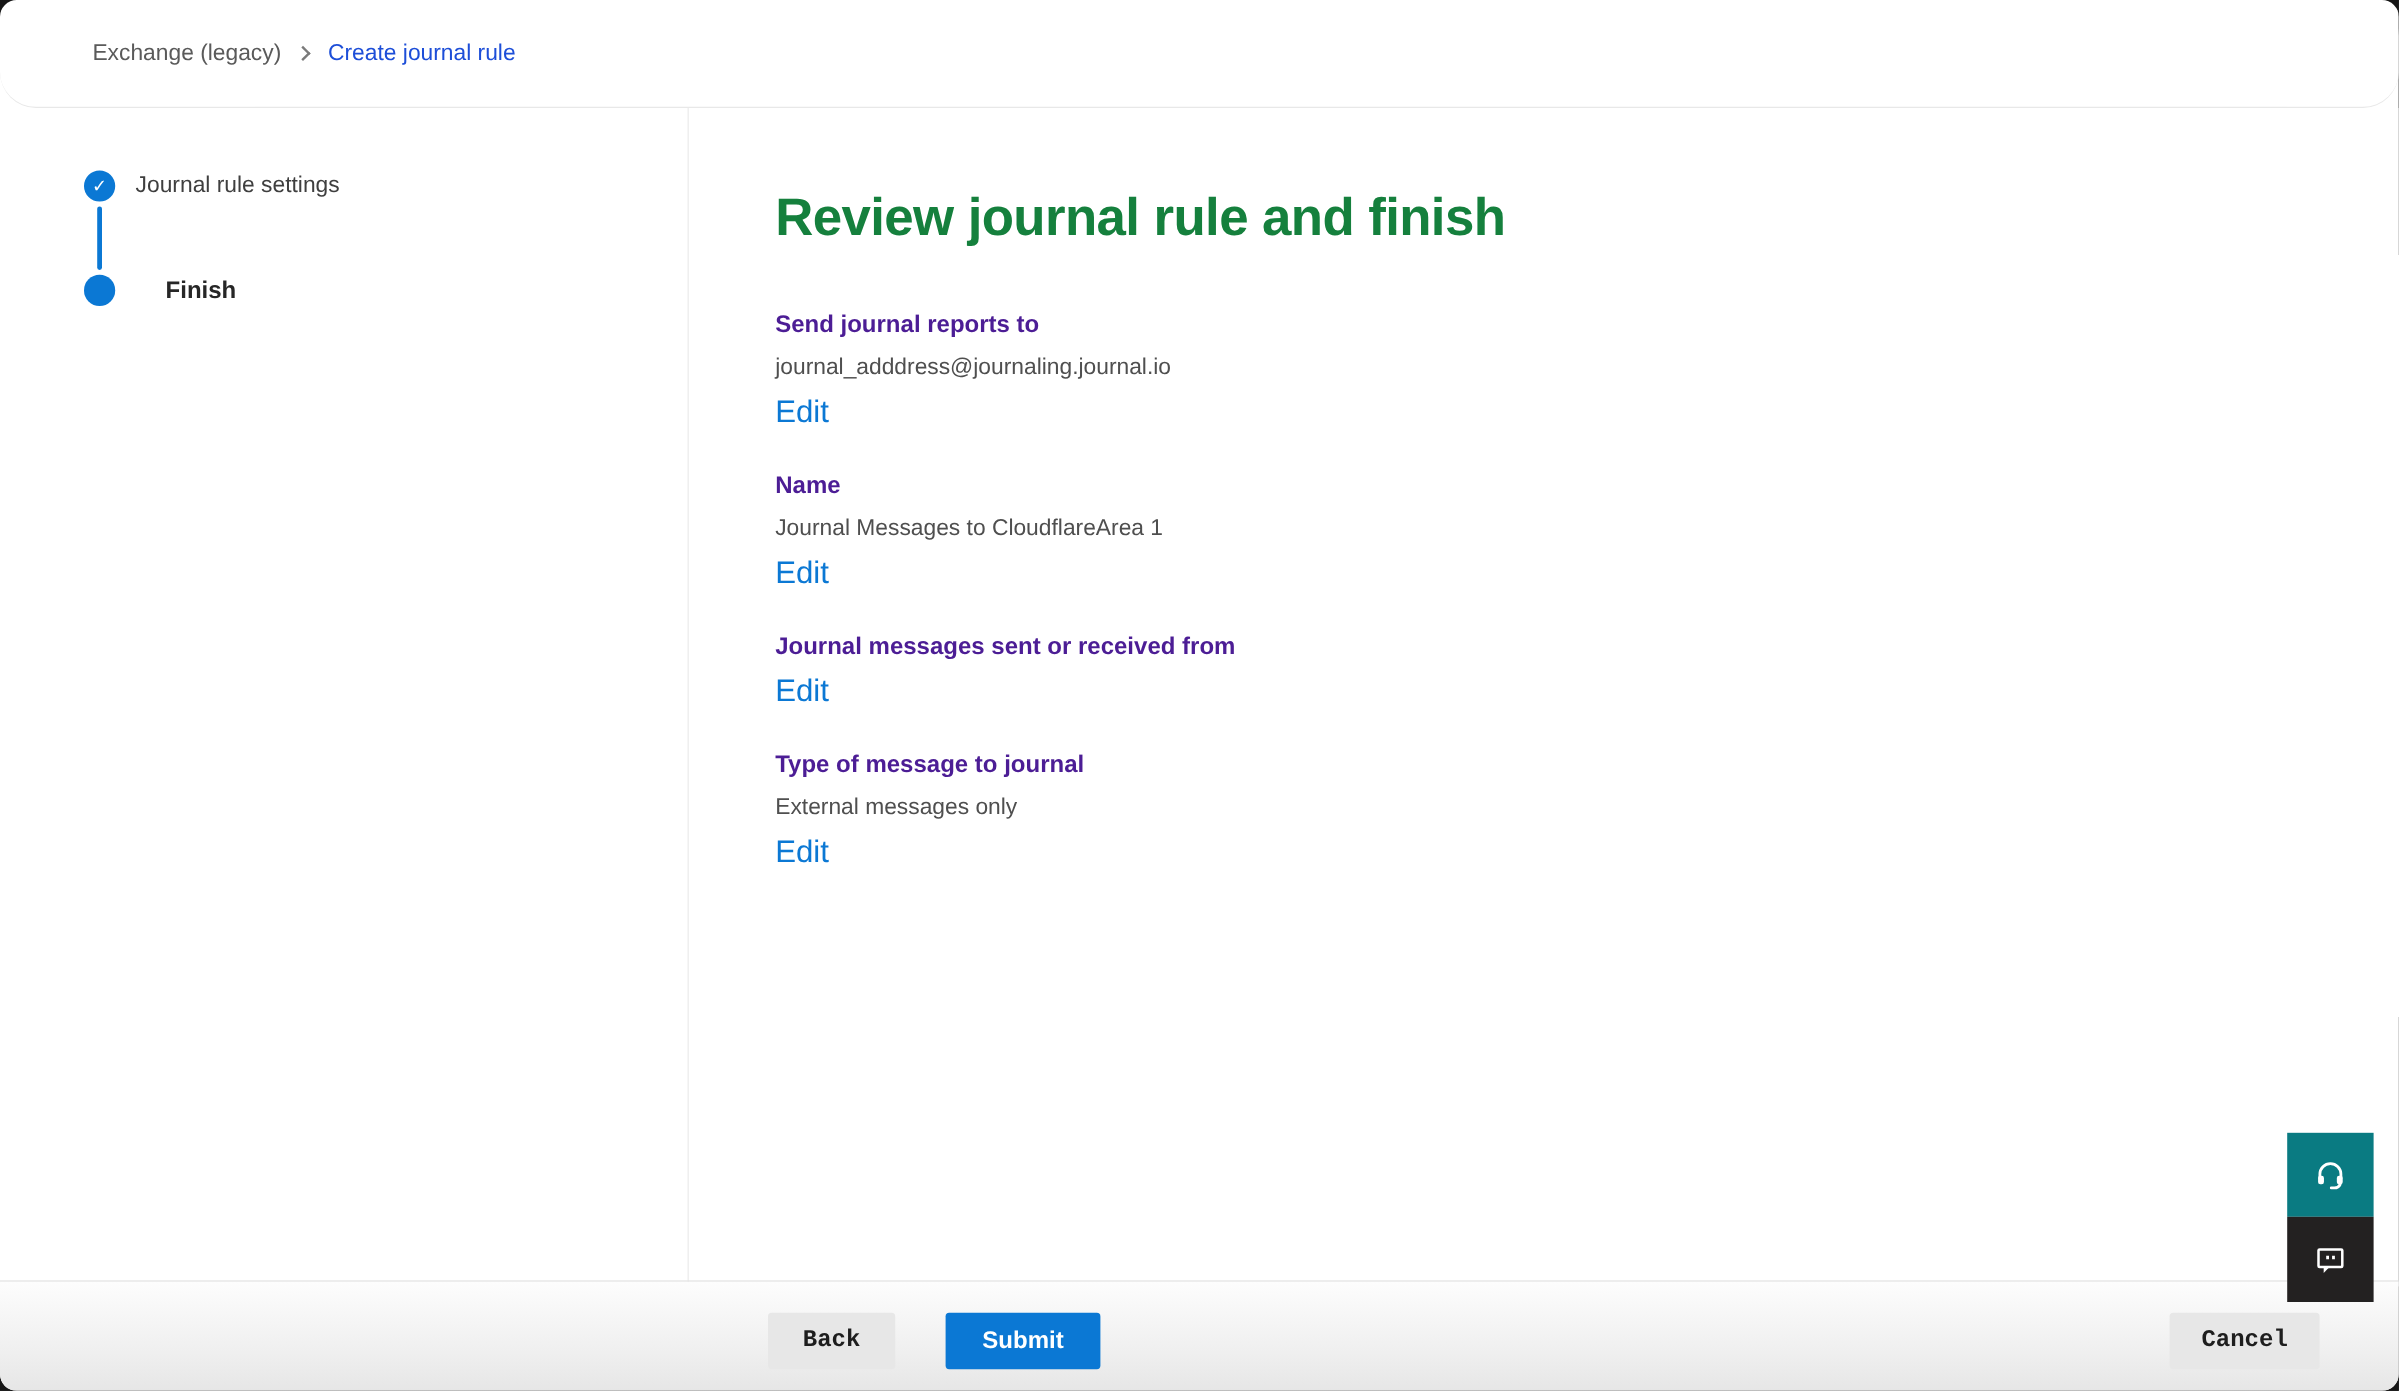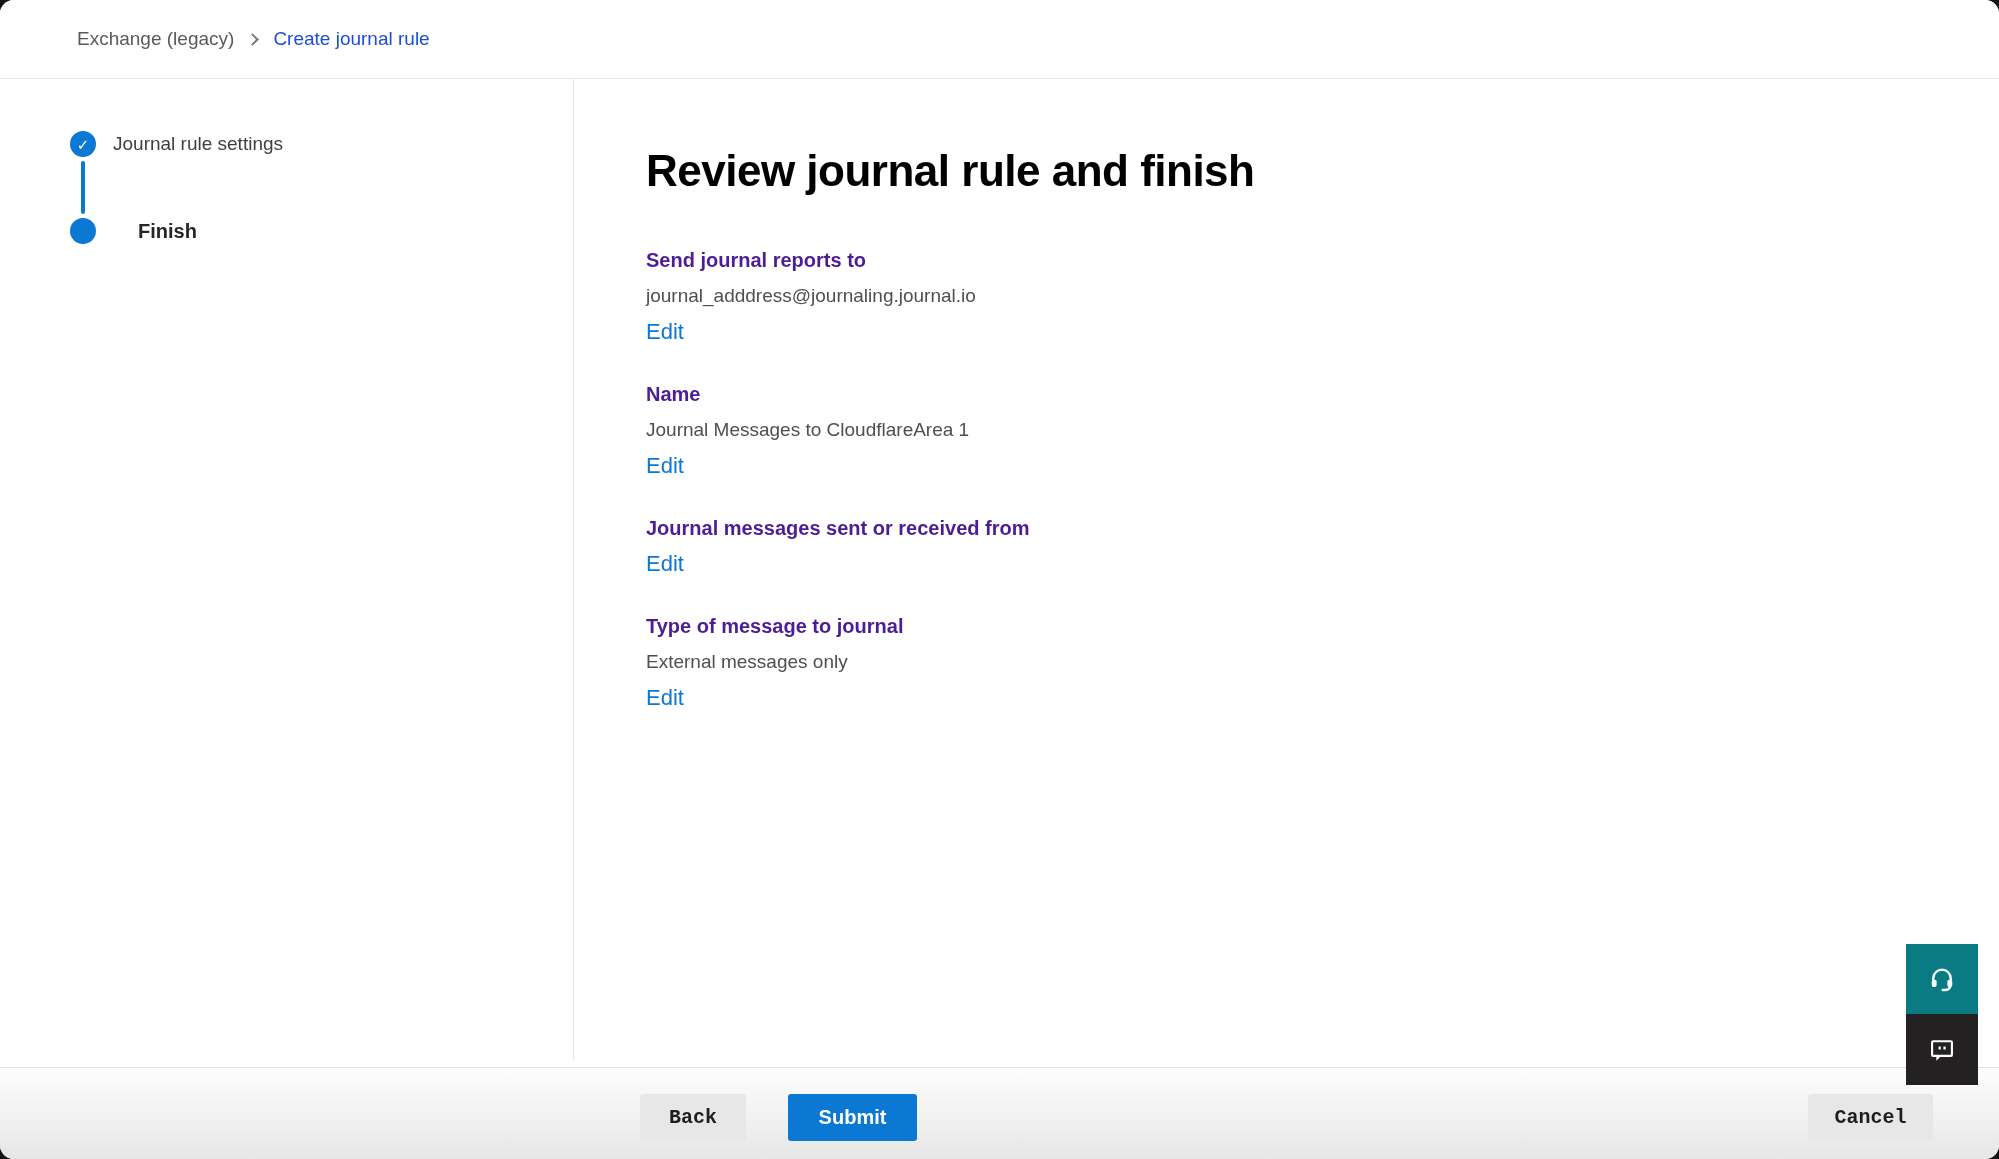--- a/index.html
+++ b/index.html
@@ -12,26 +12,27 @@
     position: relative;
     width: 1999px;
     height: 1159px;
     background: #ffffff;
     border-radius: 14px;
     overflow: hidden;
   }
 
   
   .header {
-    height: 79px;
+    height: 90px;
     display: flex;
     align-items: center;
     padding-left: 77px;
     border-bottom: 1px solid #e8e8e8;
     background: #ffffff;
+    border-radius: 30px;
   }
   .breadcrumb { display: flex; align-items: center; font-size: 19px; }
   .crumb-root { color: #5a5a5a; cursor: pointer; }
   .crumb-sep {
     width: 9px; height: 9px;
     border-top: 2px solid #7a7a7a;
     border-right: 2px solid #7a7a7a;
     transform: rotate(45deg);
     margin: 0 16px 0 14px;
     display: inline-block;
@@ -75,39 +76,39 @@
   
   .main {
     flex: 1;
     padding: 63px 60px 0 72px;
     background: #ffffff;
   }
   .page-title {
     font-size: 44px;
     line-height: 58px;
     font-weight: bold;
-    color: #000000;
+    color: #15803d;
     letter-spacing: -0.5px;
     margin-bottom: 42px;
   }
   .review-section { margin-bottom: 26px; }
   .review-label {
     font-size: 20px;
     font-weight: bold;
     color: #4c1d95;
     line-height: 36px;
   }
   .review-value {
     font-size: 19px;
     color: #4f4f4f;
     line-height: 36px;
   }
   .review-value:empty { display: none; }
   .edit-link {
-    font-size: 22px;
+    font-size: 26px;
     color: #0b78d4;
     line-height: 36px;
     cursor: pointer;
     display: inline-block;
   }
 
   
   .footer-bar {
     position: absolute;
     left: 0; right: 0; bottom: 0;

